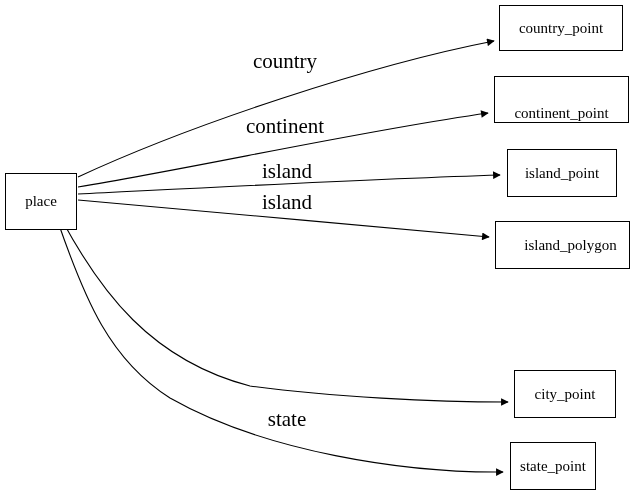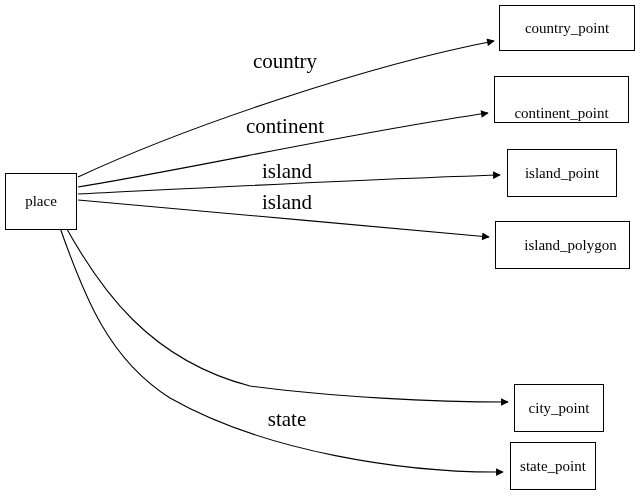--- a/index.html
+++ b/index.html
@@ -64,37 +64,37 @@
     <path class="edge" d="M 78 194 C 200 188, 370 179, 500 175" marker-end="url(#arrow)"></path>
     <path class="edge" d="M 78 200 C 200 210, 360 226, 489 237" marker-end="url(#arrow)"></path>
     <path class="edge" d="M 63 222 C 100 290, 150 360, 250 386 C 330 397, 435 402, 508 402" marker-end="url(#arrow)"></path>
     <path class="edge" d="M 58 222 C 85 300, 110 360, 170 398 C 265 452, 405 473, 503 472" marker-end="url(#arrow)"></path>
   </svg>
 
   <div class="node" style="left:5px; top:173px; width:72px; height:57px;">
     <span>place</span>
   </div>
 
-  <div class="node" style="left:499px; top:5px; width:136px; height:46px;">
+  <div class="node" style="left:499px; top:5px; width:124px; height:46px;">
     <span>country_point</span>
   </div>
 
   <div class="node" style="left:494px; top:76px; width:135px; height:47px;align-items:flex-end;">
     <span>continent_point</span>
   </div>
 
   <div class="node" style="left:507px; top:149px; width:110px; height:48px;">
     <span>island_point</span>
   </div>
 
   <div class="node" style="left:495px; top:221px; width:135px; height:48px;padding-left:16px;">
     <span>island_polygon</span>
   </div>
 
-  <div class="node" style="left:514px; top:384px; width:90px; height:48px;">
+  <div class="node" style="left:514px; top:370px; width:102px; height:48px;">
     <span>city_point</span>
   </div>
 
   <div class="node" style="left:510px; top:442px; width:86px; height:48px;">
     <span>state_point</span>
   </div>
 
   <div class="edge-label" style="left:285px; top:62px;">country</div>
 
   <div class="edge-label" style="left:285px; top:127px;">continent</div>

